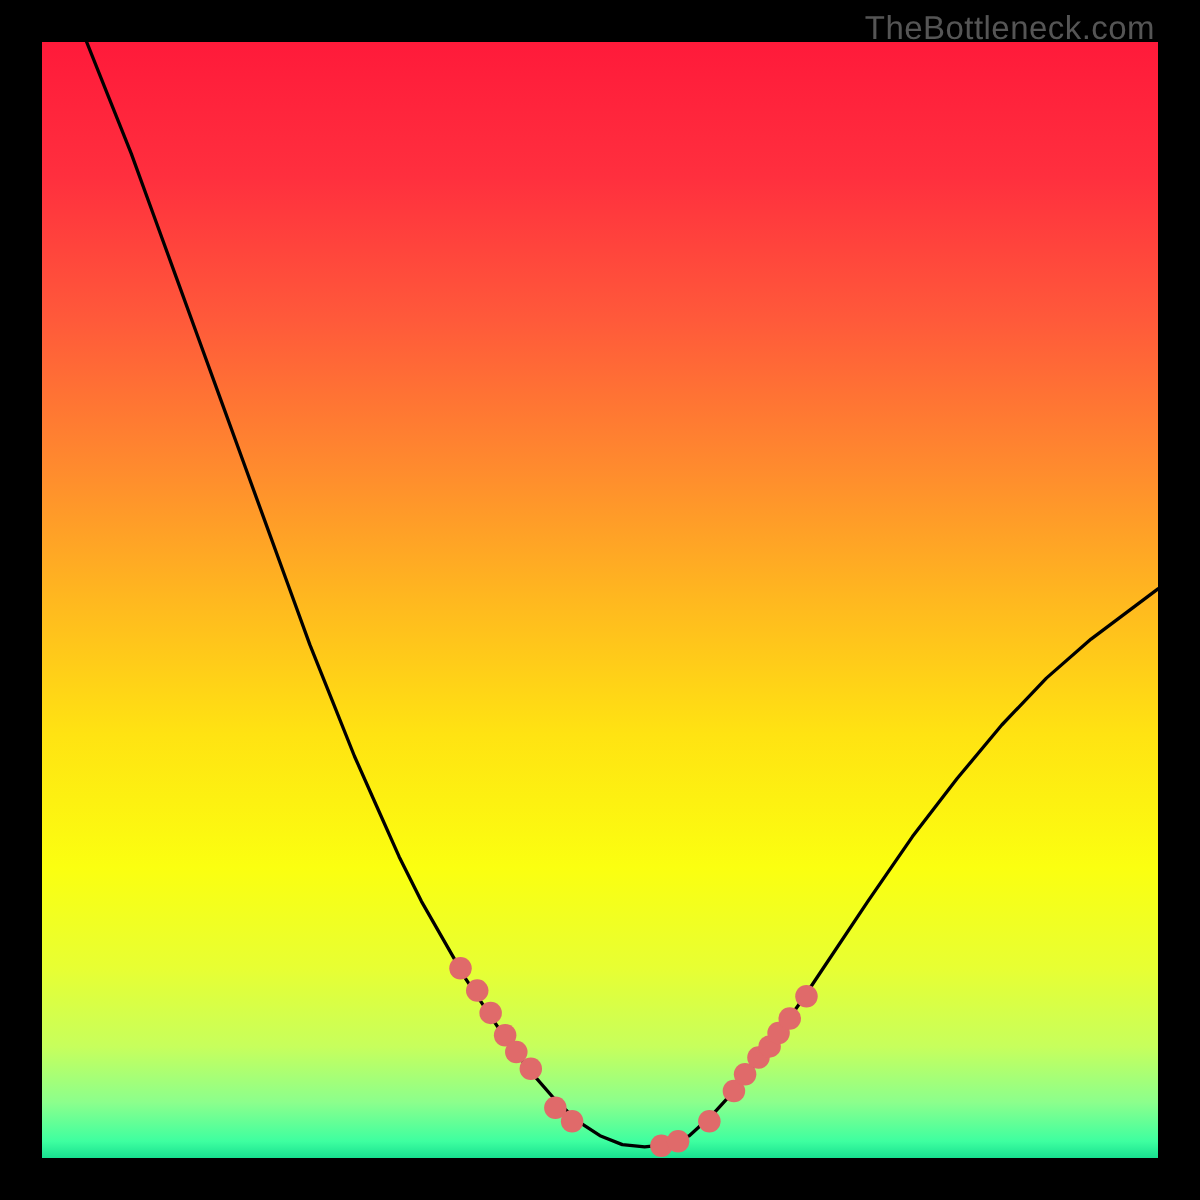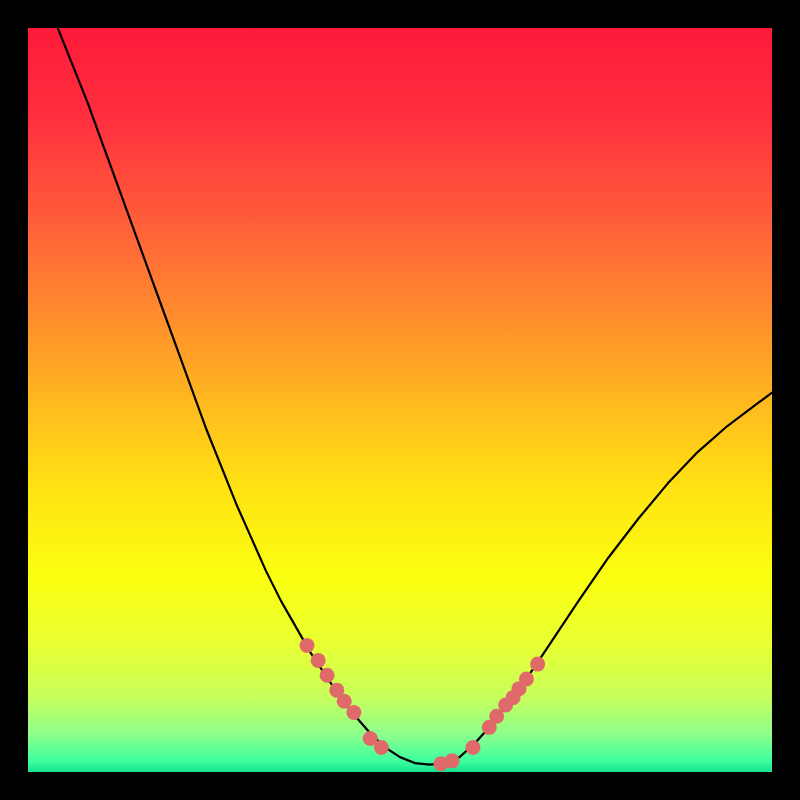--- a/index.html
+++ b/index.html
@@ -7,20 +7,21 @@
   .frame { position: absolute; top: 0; left: 0; width: 800px; height: 800px; background: #000; }
   .plot-area { position: absolute; top: 28px; left: 28px; width: 744px; height: 744px; }
   .gradient-bg { position: absolute; top: 0; left: 0; width: 100%; height: 100%; }
   .watermark { position: absolute; top: 6px; right: 30px; color: #555; font-size: 22px; font-weight: 500; letter-spacing: 0.3px; }
   svg.curve { position: absolute; top: 0; left: 0; }
 </style>
 </head>
 <body>
 
 <div class="frame">
+  <div class="watermark">TheBottleneck.com</div>
   <div class="plot-area">
     <svg class="gradient-bg" width="744" height="744" viewBox="0 0 744 744" preserveAspectRatio="none">
       <defs>
         <linearGradient id="bg-grad" x1="0" y1="0" x2="0" y2="1">
             <stop offset="0%" stop-color="#ff1a3a"></stop>
             <stop offset="12%" stop-color="#ff2f3e"></stop>
             <stop offset="25%" stop-color="#ff5a3a"></stop>
             <stop offset="38%" stop-color="#ff8a2e"></stop>
             <stop offset="50%" stop-color="#ffb81f"></stop>
             <stop offset="62%" stop-color="#ffe312"></stop>

